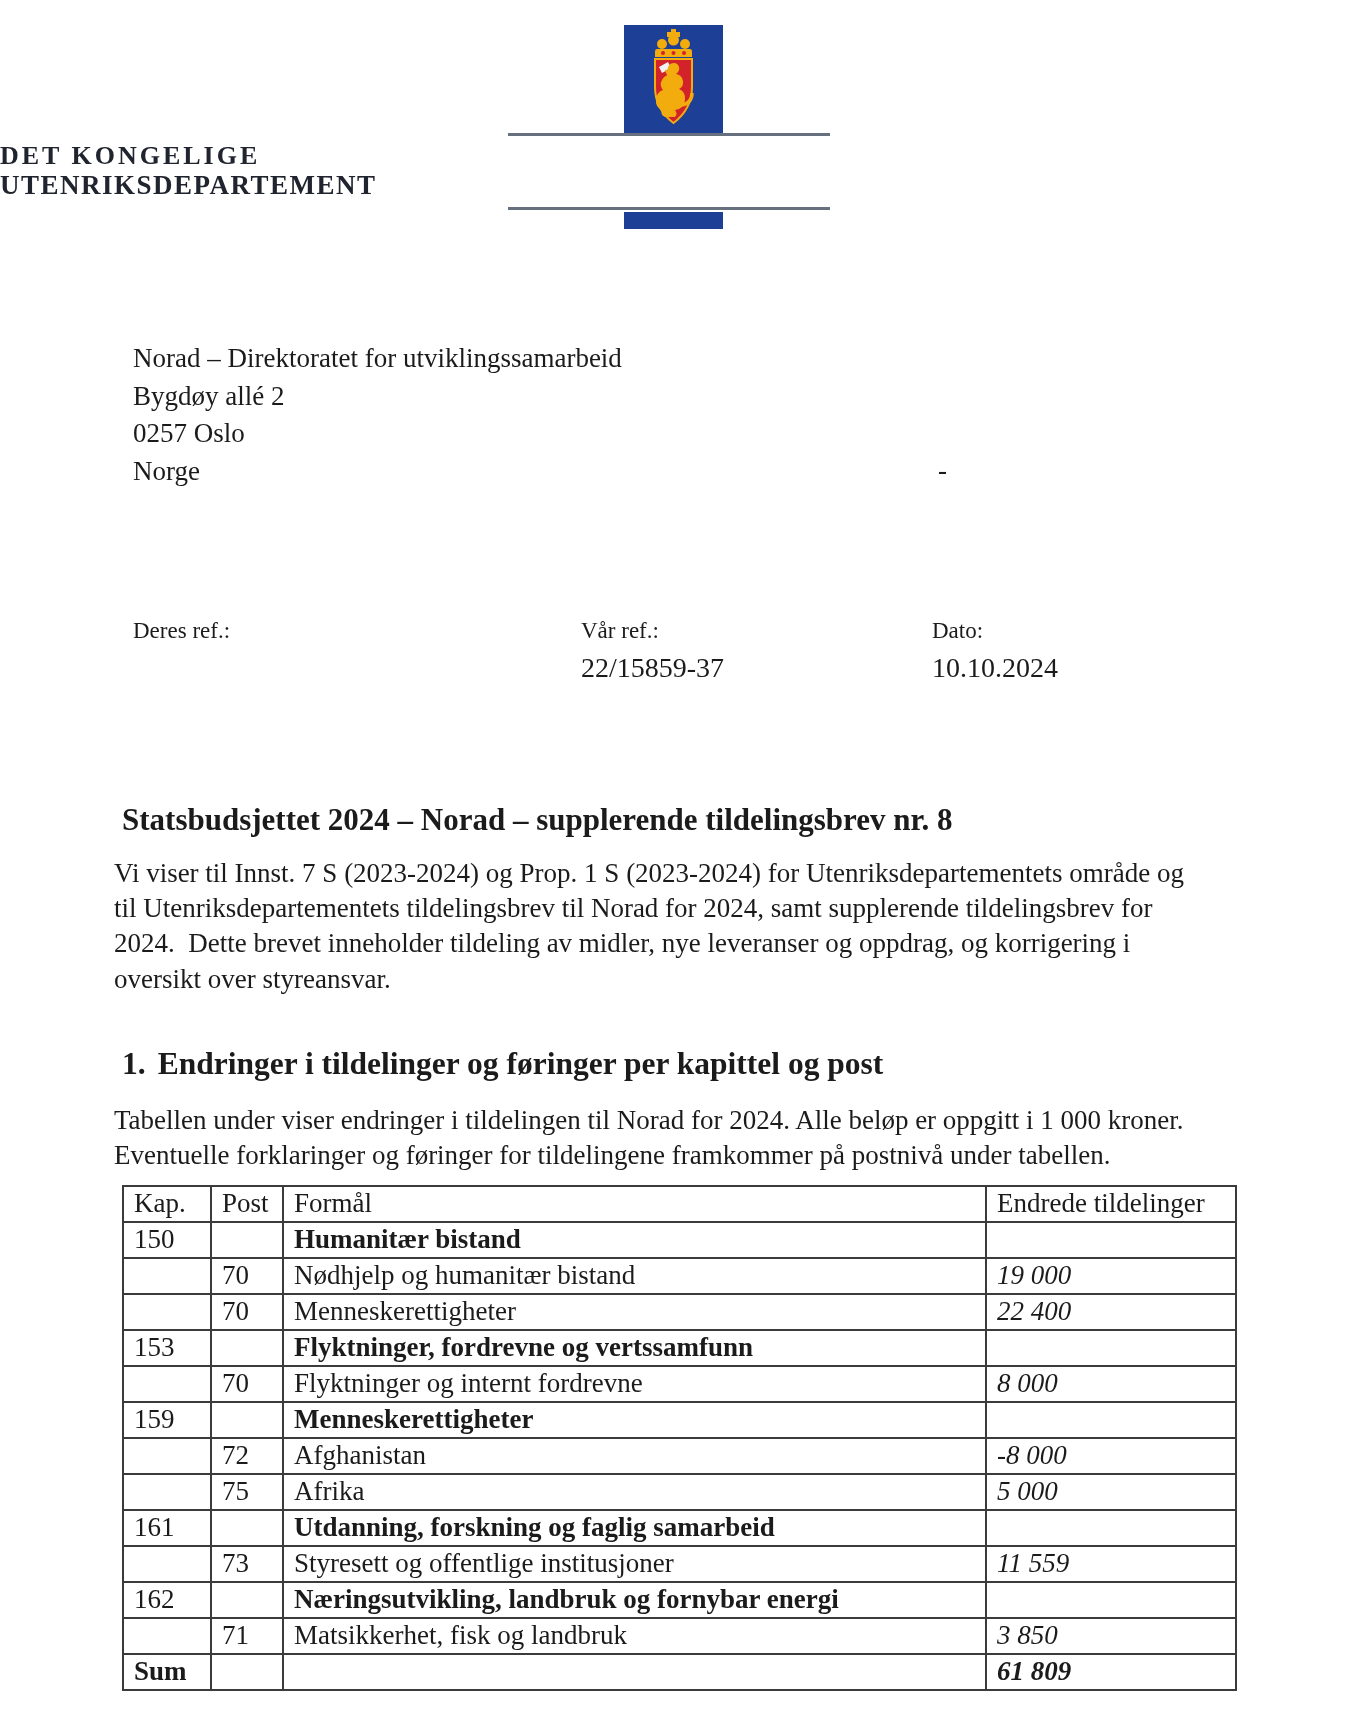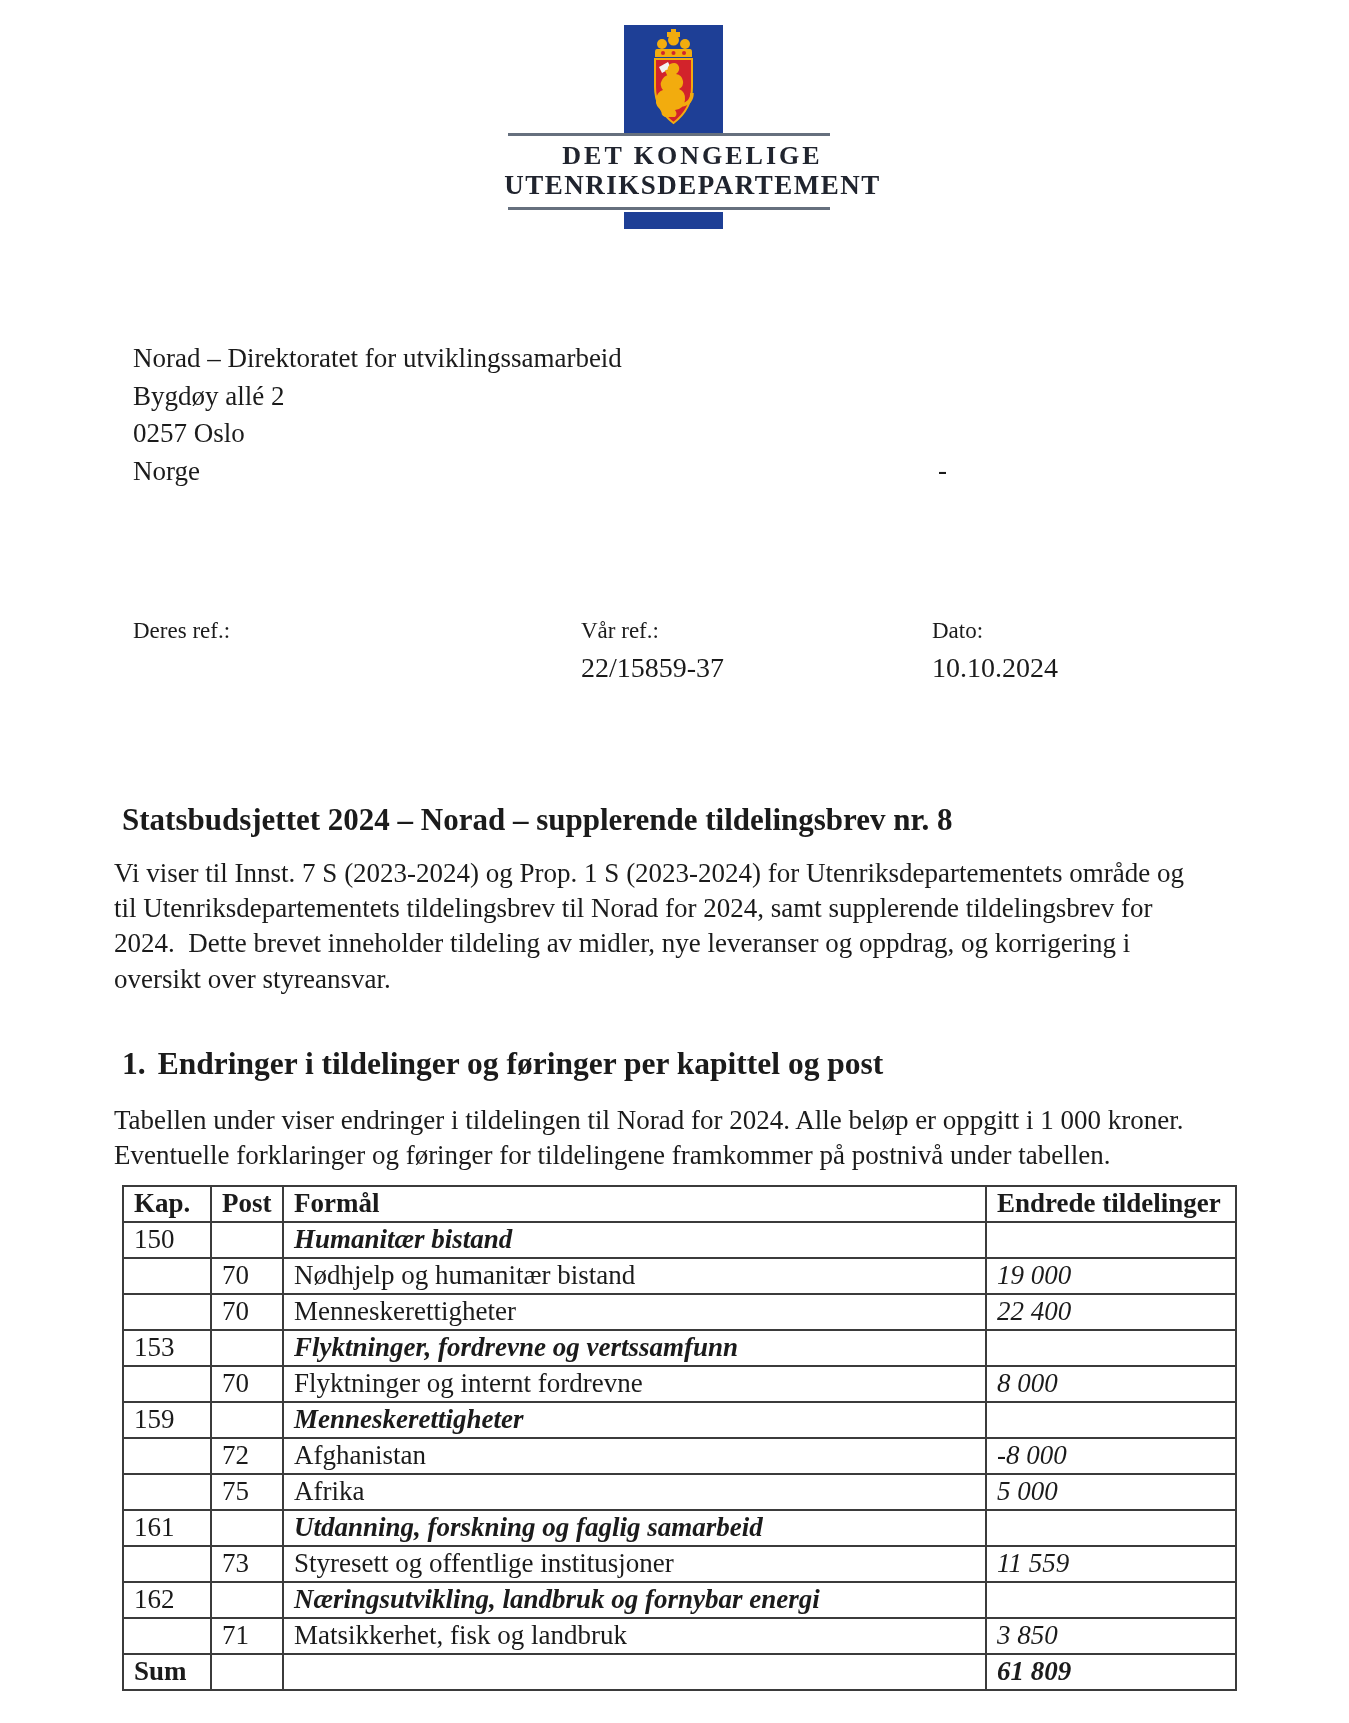--- a/index.html
+++ b/index.html
@@ -22,21 +22,21 @@
     color:var(--ink);
   }
   .abs{position:absolute;}
 
   
   .emblem-box{left:624px;top:25px;width:99px;height:108px;}
   .emblem-tab{left:624px;top:212px;width:99px;height:17px;background:var(--brand-blue);}
   .lh-rule{left:508px;width:322px;height:3px;background:var(--rule);}
   .lh-rule.top{top:133px;}
   .lh-rule.bottom{top:207px;}
-  .lh-text{left:0;right:0;text-align:center;font-weight:700;color:#20242e;padding-left:36px;}
+  .lh-text{left:0;right:0;text-align:left;font-weight:700;color:#20242e;}
   .lh-line1{top:141px;font-size:26px;letter-spacing:3px;}
   .lh-line2{top:170px;font-size:27px;letter-spacing:1.5px;}
 
   
   .recipient{left:133px;top:340px;font-size:27px;line-height:37.5px;}
   .recipient-dash{left:938px;top:452px;font-size:27px;line-height:37.5px;}
 
   
   .ref-label{top:618px;font-size:23px;}
   .ref-value{top:652px;font-size:28px;}
@@ -62,24 +62,24 @@
   }
   .alloc-table th,.alloc-table td{
     border:2px solid var(--tbl-border);
     padding:1px 10px 2px 10px;
     height:34px;
     vertical-align:middle;
     text-align:left;
     overflow:hidden;
     white-space:nowrap;
   }
-  .alloc-table th{font-weight:700;height:32px;}
+  .alloc-table th{font-weight:400;height:32px;}
   .alloc-table td:last-child,.alloc-table th:last-child{padding-right:10px;}
   .alloc-table td:last-child{font-style:italic;}
-  .row-category td:nth-child(3){font-weight:700;font-style:italic;}
+  .row-category td:nth-child(3){font-weight:700;}
   .row-sum td:first-child{font-weight:700;}
   .row-sum td:last-child{font-weight:700;}
 </style>
 </head>
 <body>
 
 <div class="page">
 
   <svg class="abs emblem-box" viewBox="0 0 99 108" aria-hidden="true">
     <rect x="0" y="0" width="99" height="108" fill="var(--brand-blue)"></rect>

